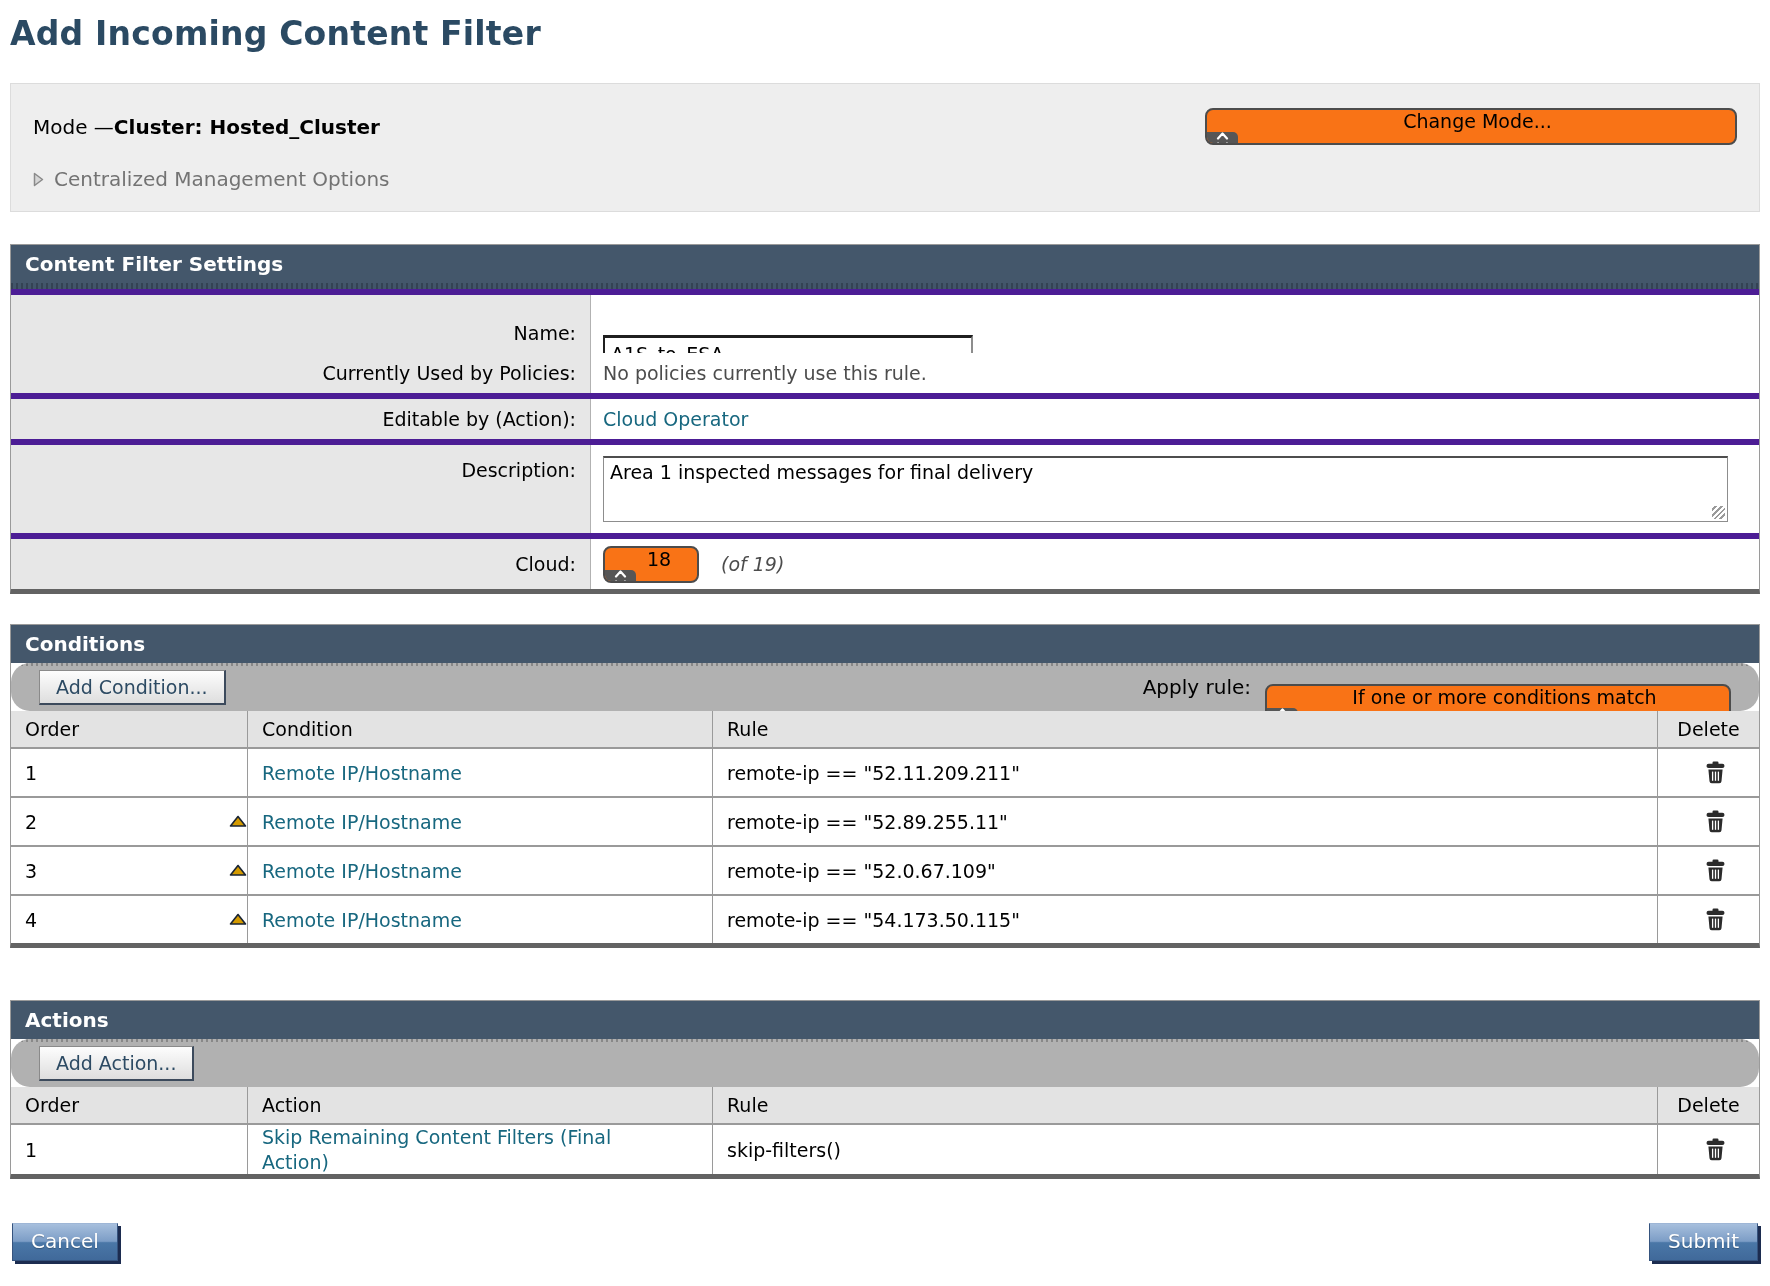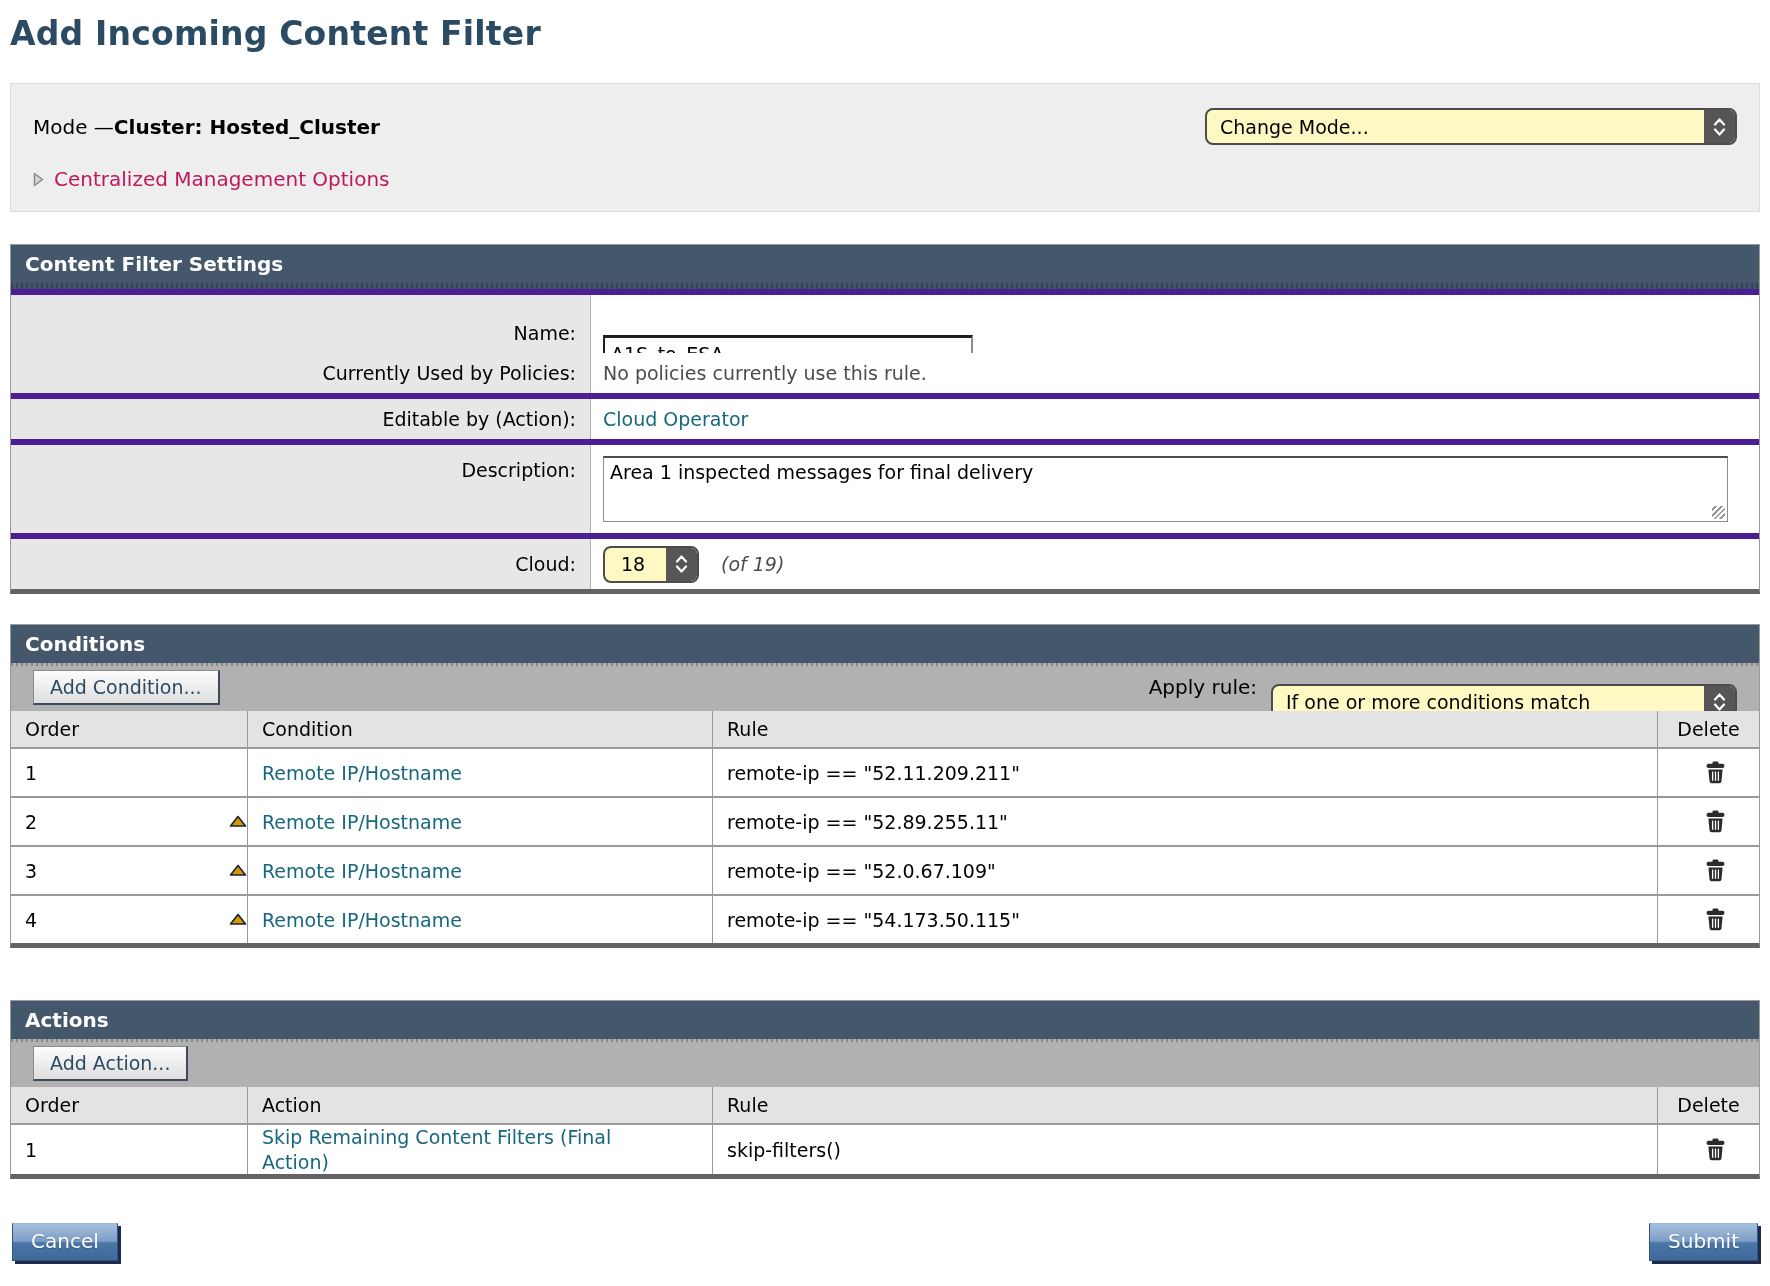--- a/index.html
+++ b/index.html
@@ -19,27 +19,27 @@
 
   
   .mode-panel {
     background:#eeeeee; border:1px solid #dcdcdc;
     padding:24px 22px 20px 22px; margin-bottom:32px;
   }
   .mode-row { display:flex; justify-content:space-between; align-items:center; }
   .mode-text { font-size:20px; }
   .mode-text b { font-weight:bold; }
   .cmo-row { margin-top:22px; display:flex; align-items:center; gap:10px; }
-  .cmo-link { color:#be185d; font-size:20px; text-decoration:none; cursor:pointer; }
+  .cmo-link { color:#737373; font-size:20px; text-decoration:none; cursor:pointer; }
 
   
   .mac-select {
     display:flex; align-items:center; justify-content:space-between;
-    background:#fef9c3; border:2px solid #4c4c4c; border-radius:8px;
-    height:37px; cursor:pointer; overflow:hidden;
+    background:#f97316; border:2px solid #4c4c4c; border-radius:8px;
+    height:37px; cursor:pointer; overflow:hidden;flex-direction:column;
   }
   .mac-select .sel-text { font-size:19px; padding-left:13px; white-space:nowrap; }
   .mac-select .stepper {
     width:31px; align-self:stretch; background:#565656;
     display:flex; flex-direction:column; align-items:center; justify-content:center;
     gap:2px; border-radius:0 5px 5px 0; flex:none;
   }
   .sel-change-mode { width:532px; }
   .sel-apply-rule  { width:466px;margin-top:30px; }
   .sel-order { width:96px; }
@@ -97,21 +97,22 @@
     pointer-events:none;
   }
   .order-suffix { font-style:italic; color:#4c4c4c; margin-left:22px; }
 
   
   .toolbar {
     background:#b1b1b1; height:48px;
     background-image:repeating-linear-gradient(90deg, rgba(60,60,60,0.35) 0 2px, transparent 2px 5px);
     background-size:100% 3px; background-repeat:no-repeat; background-position:top;
     display:flex; align-items:center; justify-content:space-between;
-    padding:0 22px;
+    padding:0 28px;
+    border-radius:19px;
   }
   .add-button {
     font-family:inherit; font-size:19px; color:#2c4a63;
     background:linear-gradient(#fdfdfd,#dedede);
     border:1px solid #8a8a8a; border-right:2px solid #3c4a5c; border-bottom:2px solid #3c4a5c;
     padding:5px 16px; cursor:pointer;
   }
   .apply-rule { display:flex; align-items:center; gap:14px; }
   .apply-rule-label { font-size:20px; }
 

